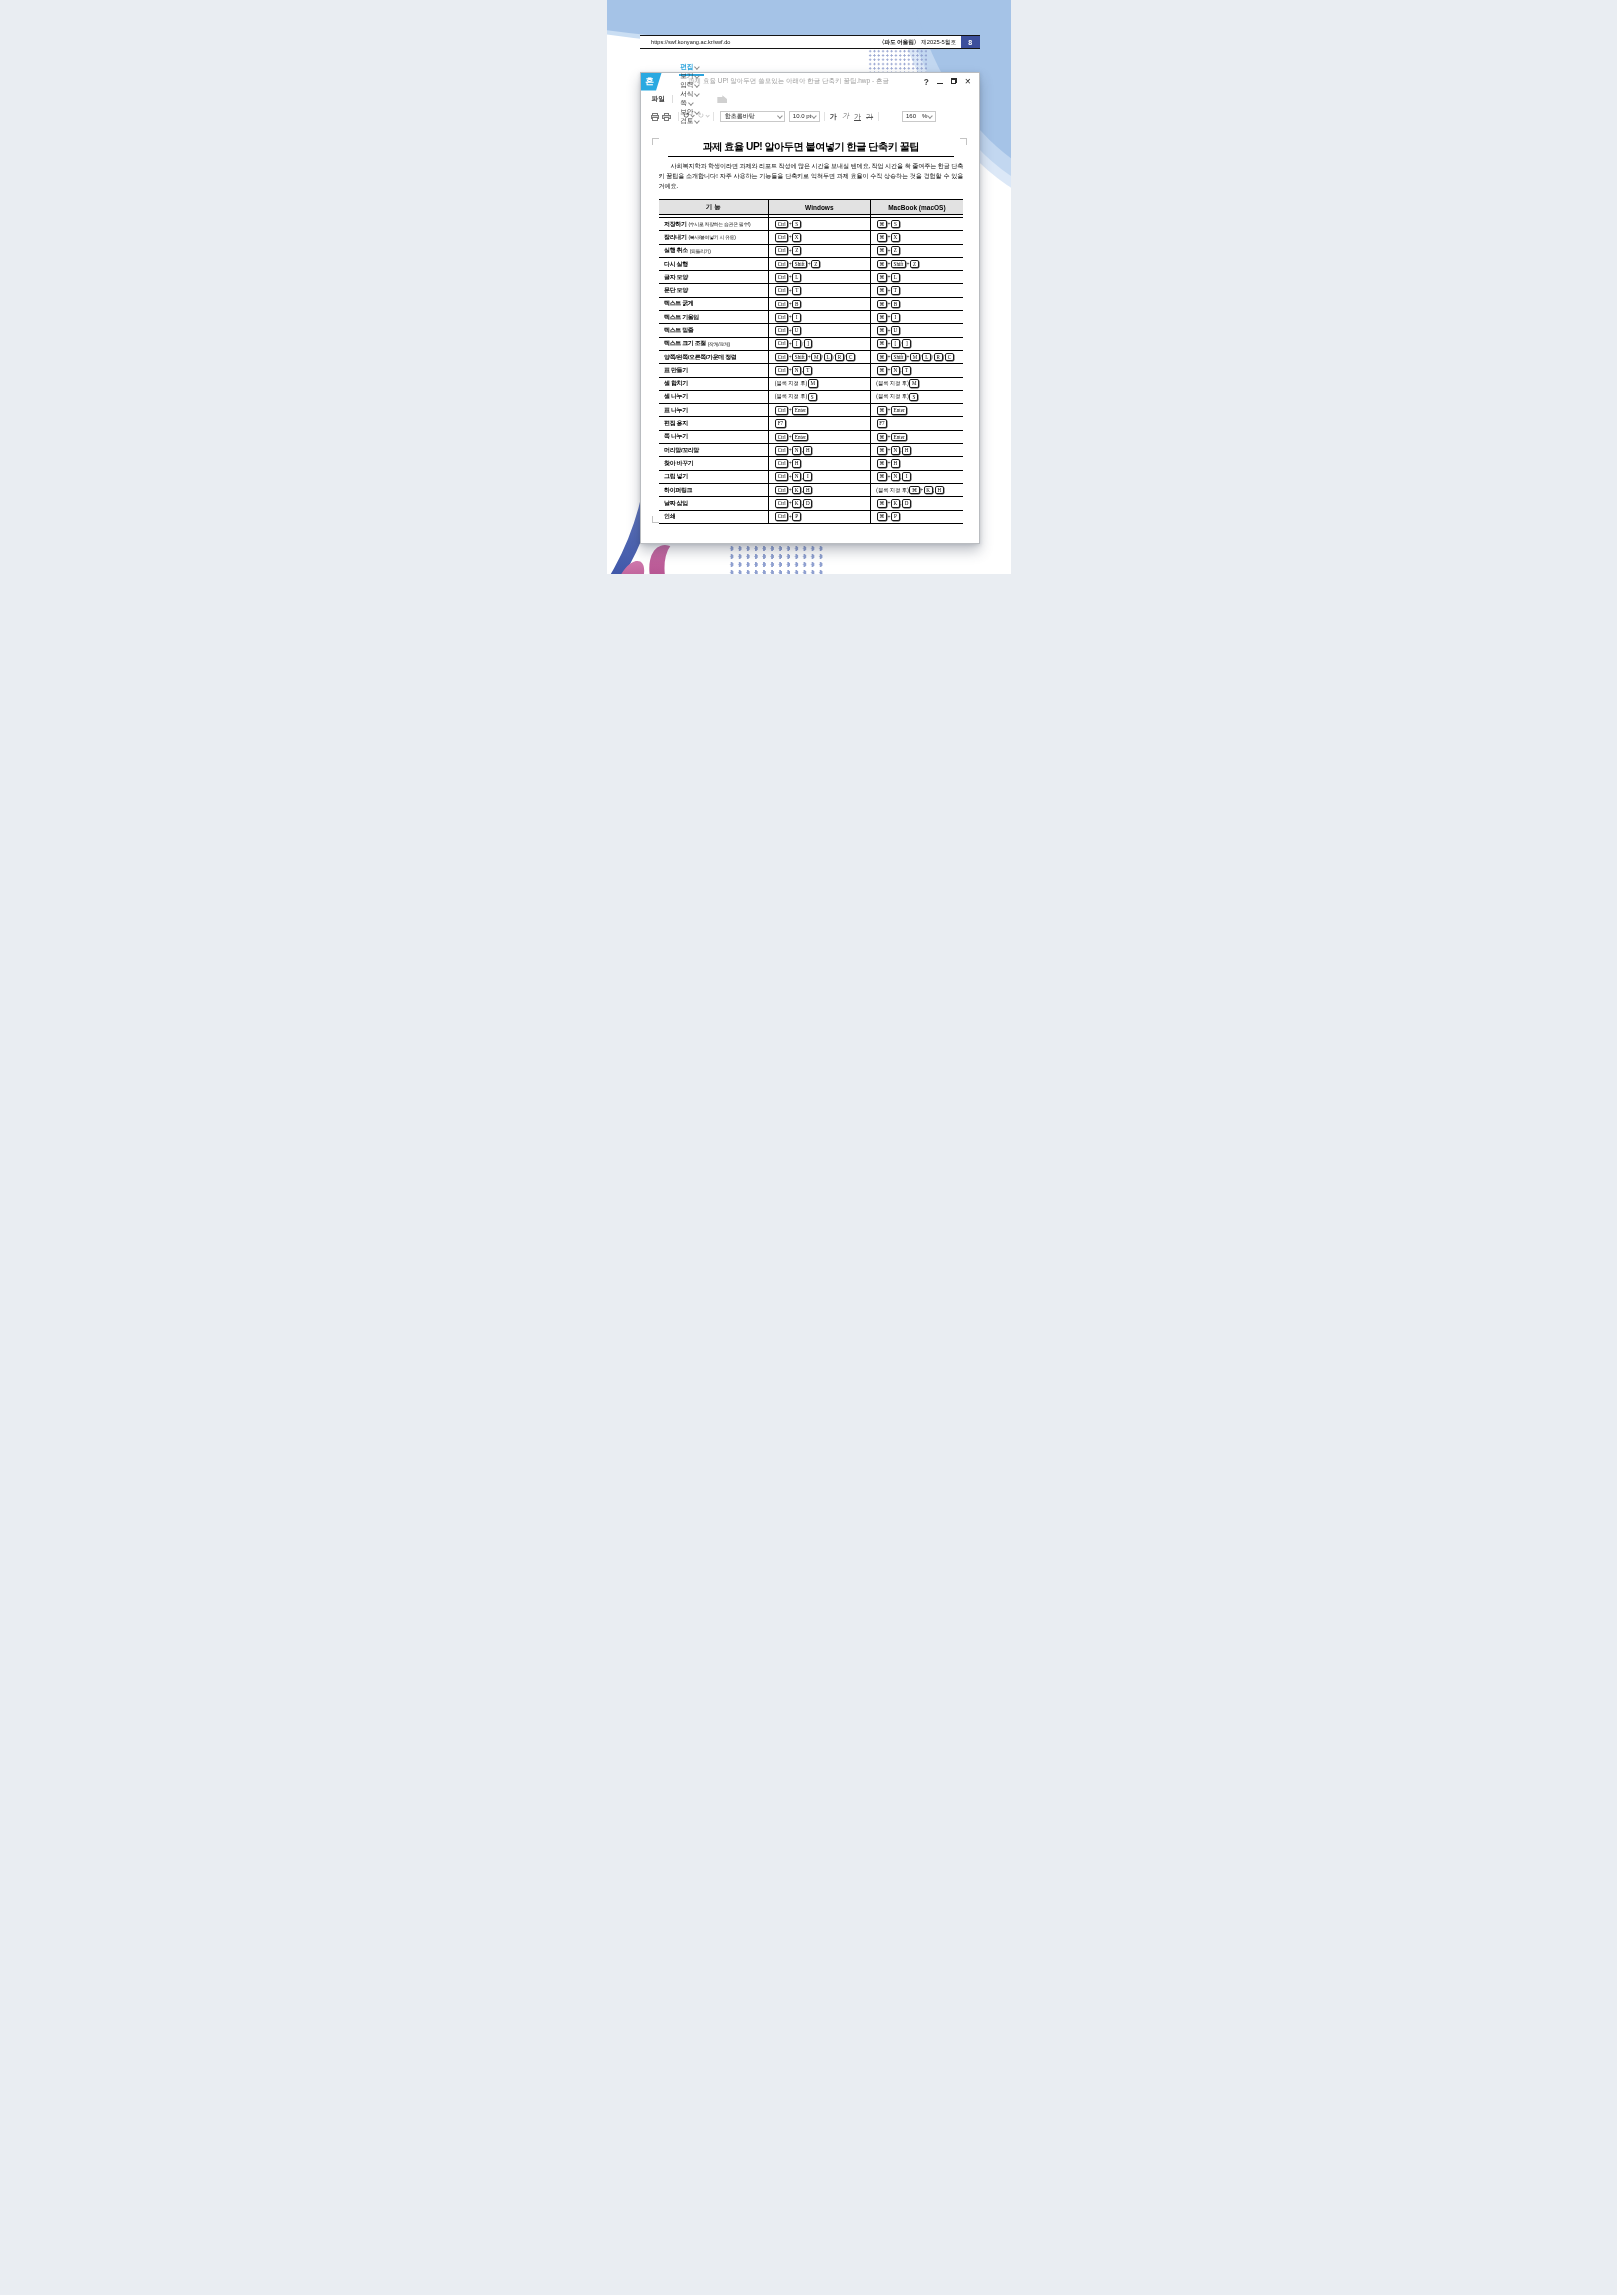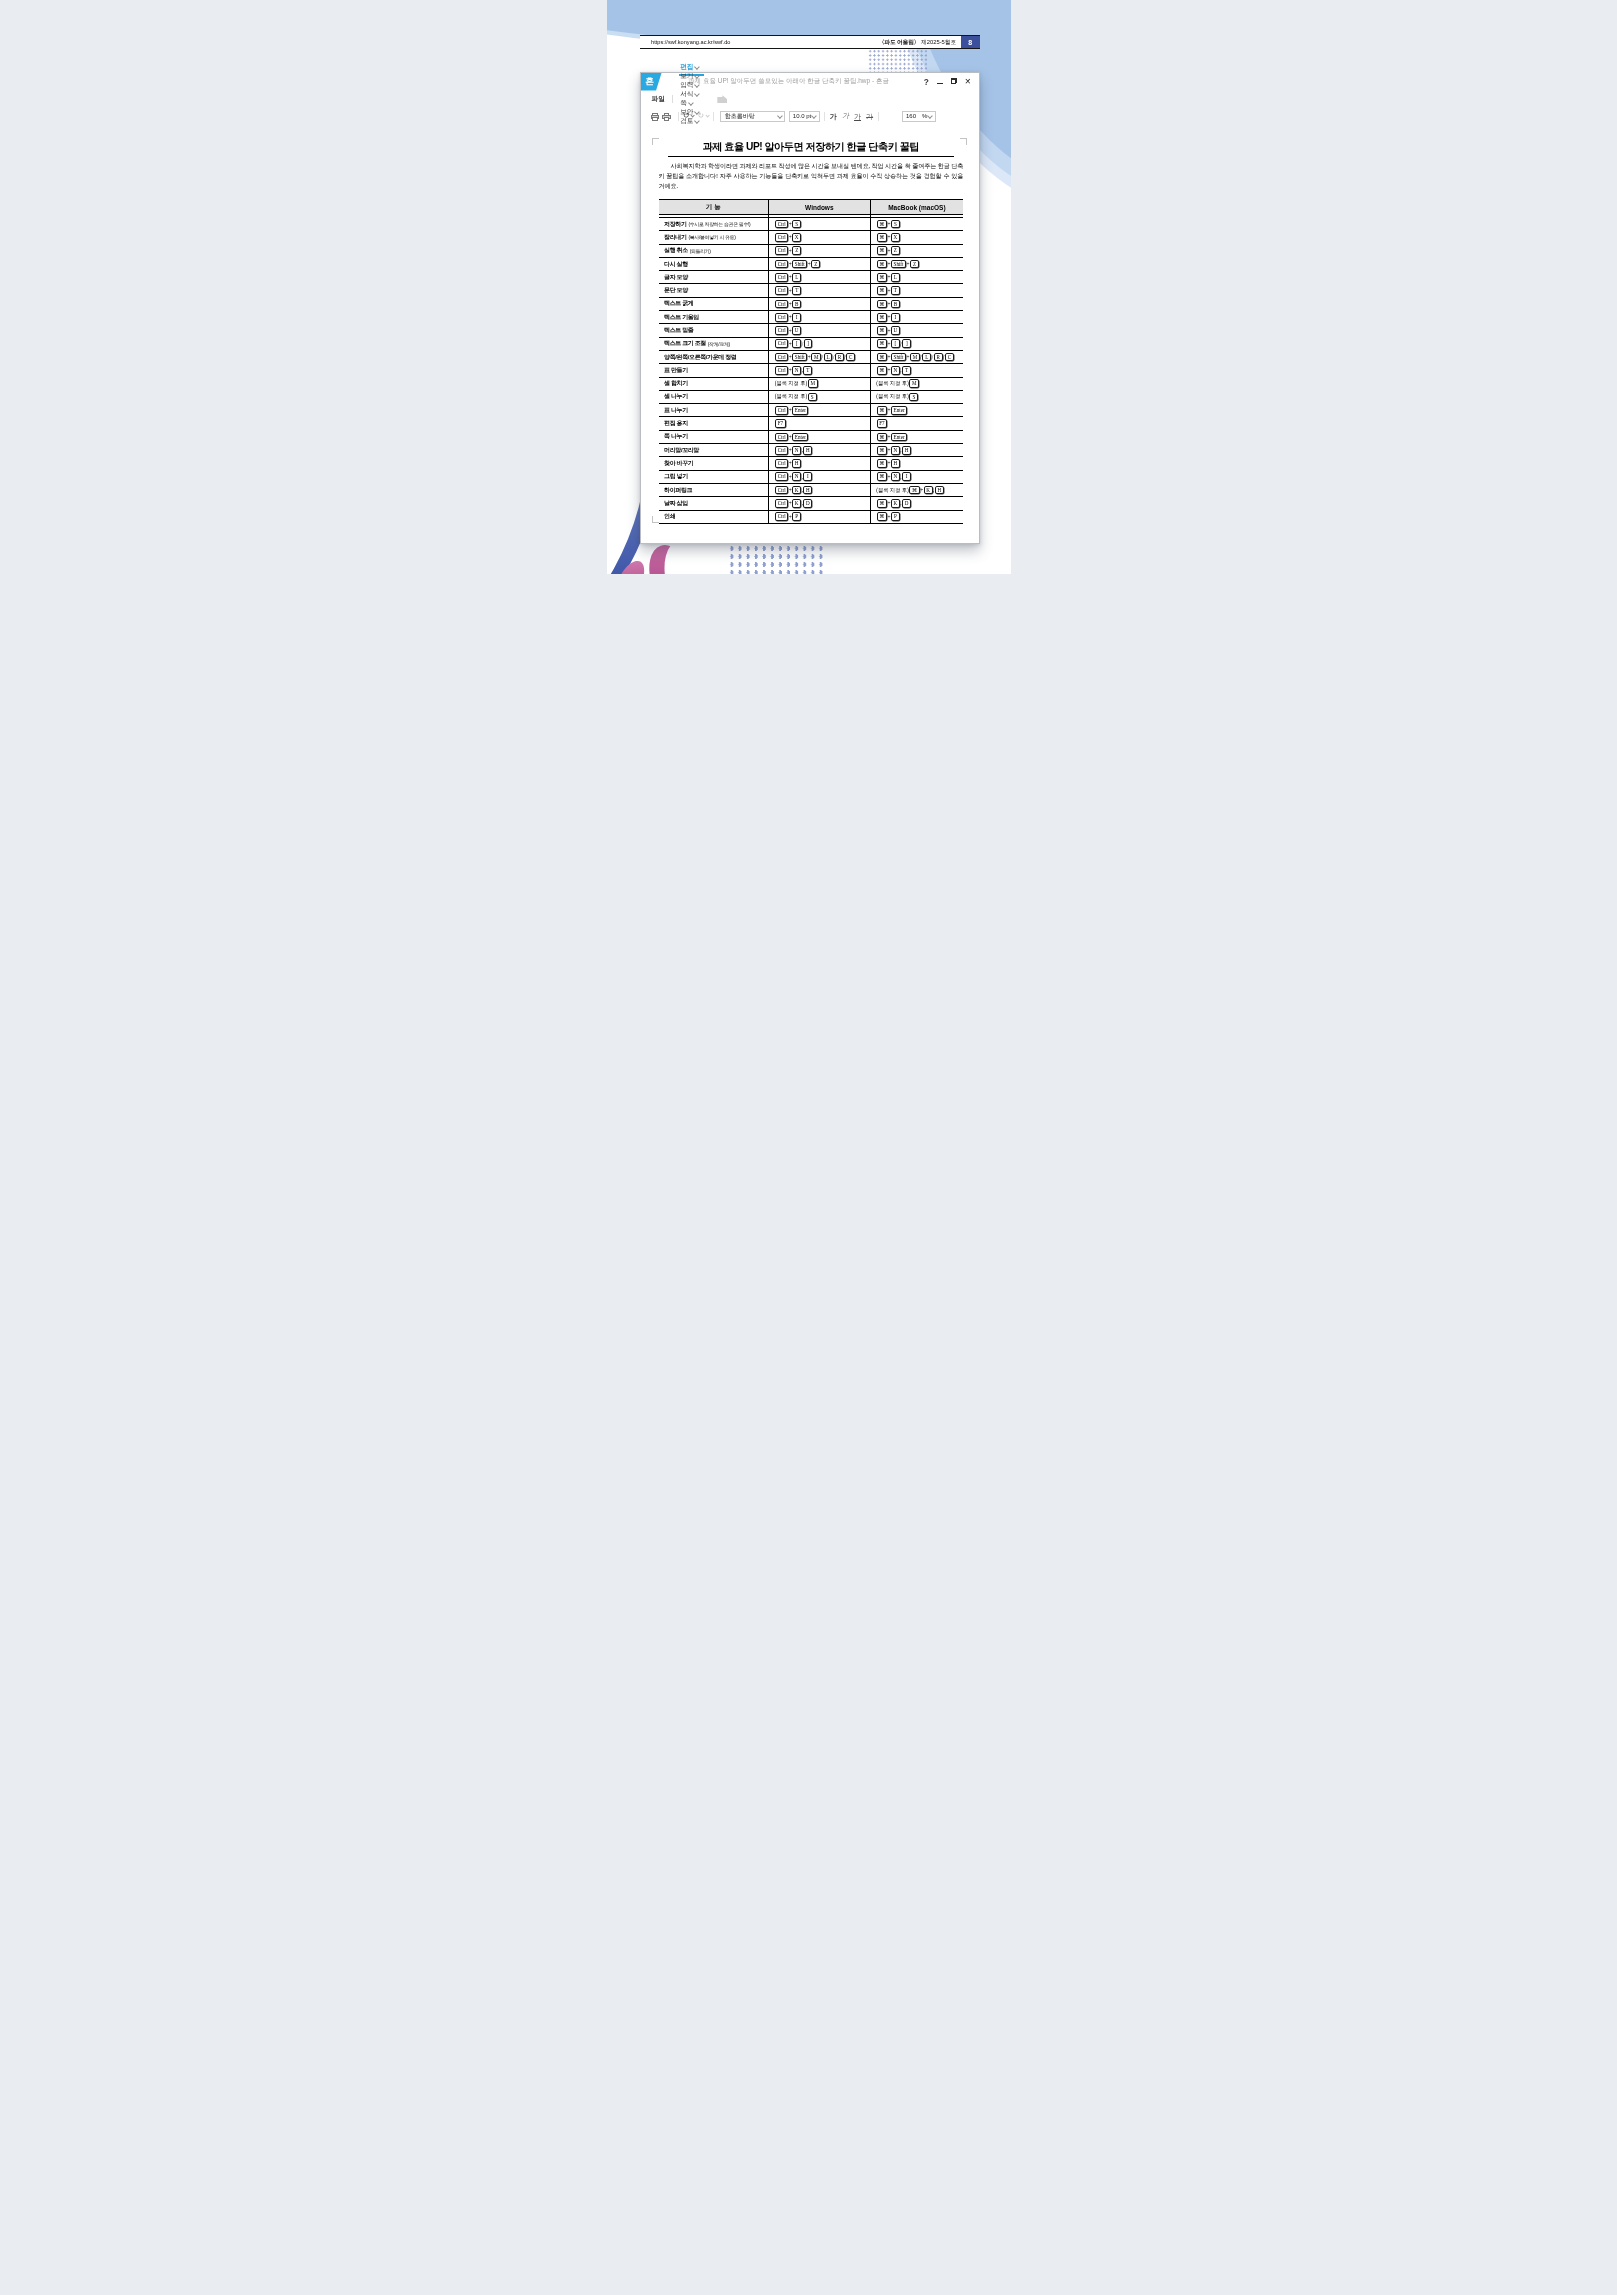--- a/index.html
+++ b/index.html
@@ -234,21 +234,21 @@
         <span style="margin-left:6px">%</span>
         <span class="chev"></span>
       </span>
     </div>
 
     <div class="doc">
       <span class="cm tl"></span>
       <span class="cm tr"></span>
       <span class="cm bl"></span>
       <div class="doc-inner">
-        <div class="doc-title">과제 효율 UP! 알아두면 저장하기 한글 단축키 꿀팁</div>
+        <div class="doc-title">과제 효율 UP! 알아두면 붙여넣기 한글 단축키 꿀팁</div>
         <p class="doc-intro">사회복지학과 학생이라면 과제와 리포트 작성에 많은 시간을 보내실 텐데요, 작업 시간을 확 줄여주는 한글 단축키 꿀팁을 소개합니다! 자주 사용하는 기능들을 단축키로 익혀두면 과제 효율이 수직 상승하는 것을 경험할 수 있을 거예요.</p>
         <div class="sc-table">
           <div class="t-head">
             <span class="cell c1">기  능</span>
             <span class="cell c2">Windows</span>
             <span class="cell c3">MacBook (macOS)</span>
           </div>
           <div class="t-gap">
             <span class="cell c1"></span>
               <span class="cell c2"></span>

